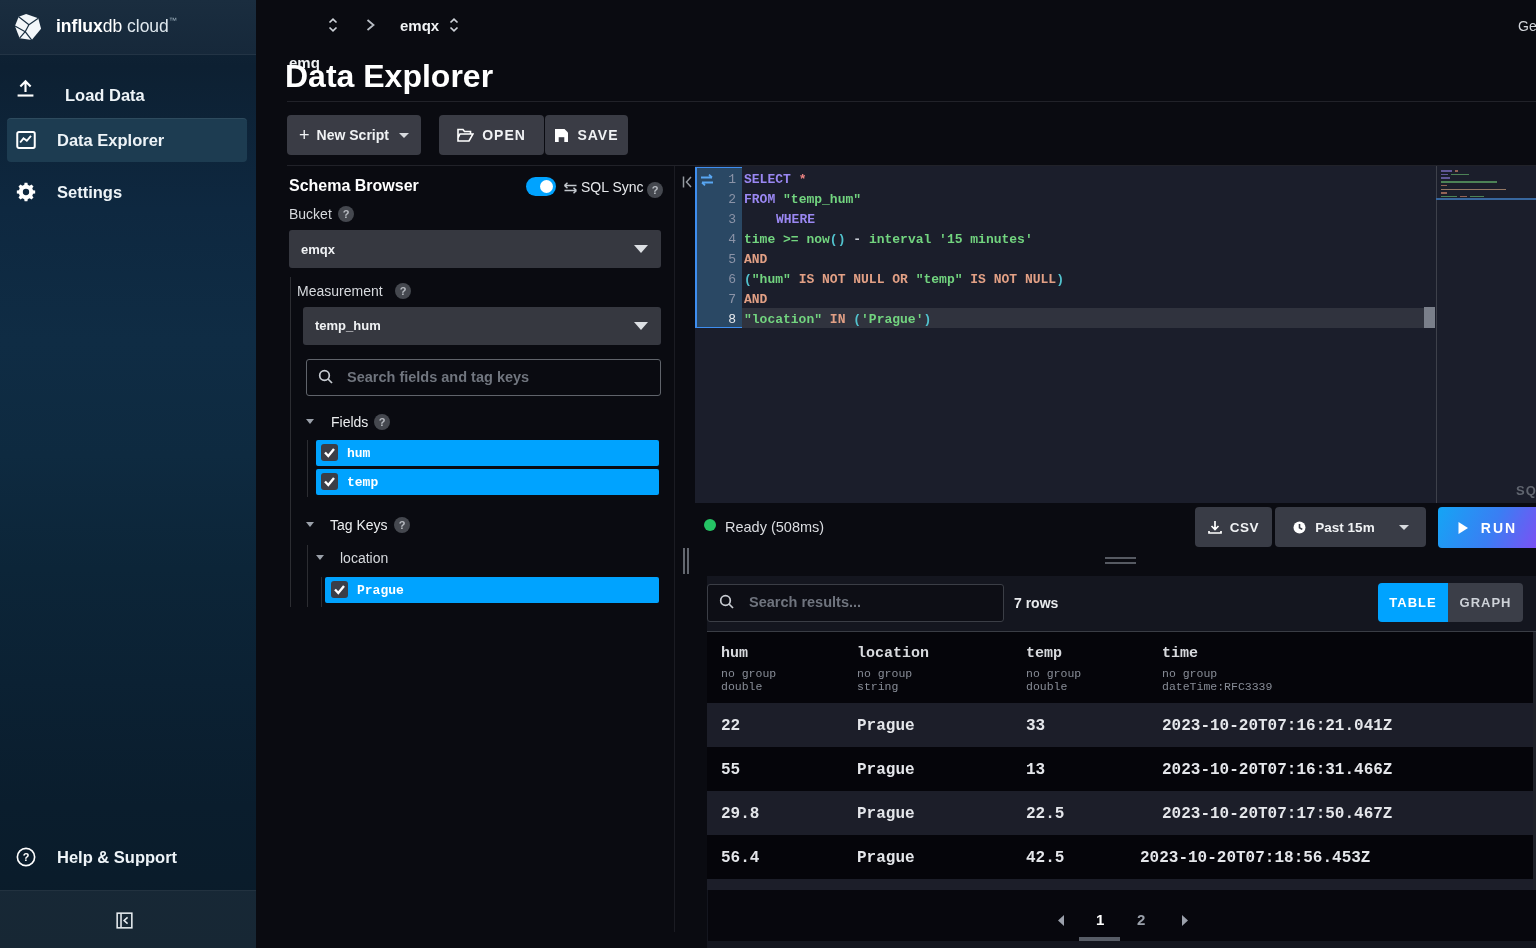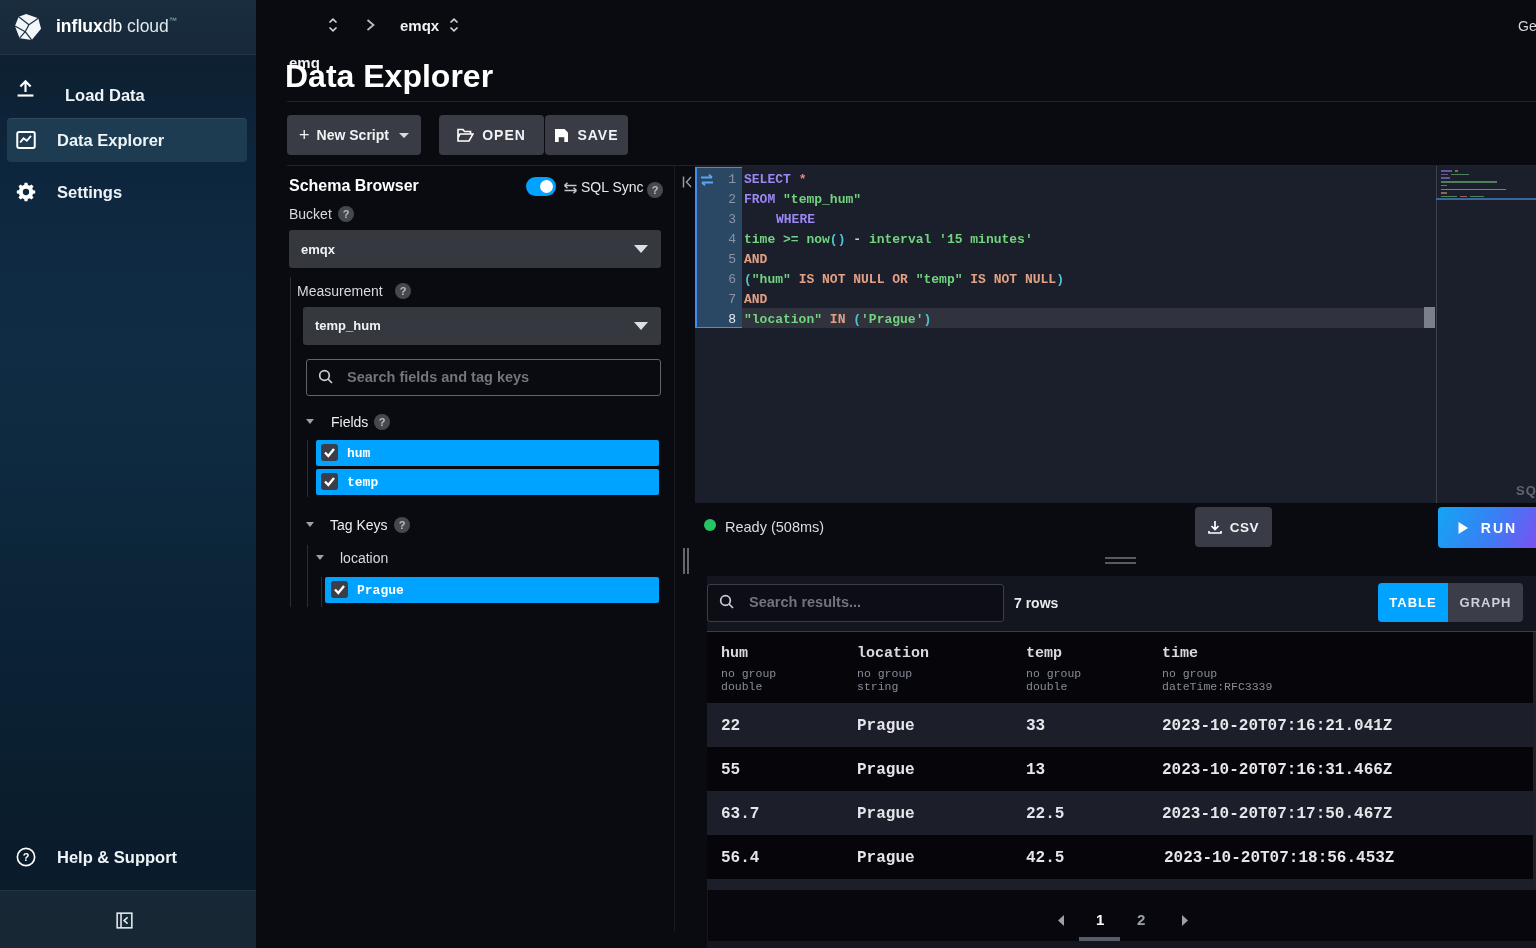--- a/index.html
+++ b/index.html
@@ -233,20 +233,28 @@
   </div>
 
   <div class="abs" style="left:704px;top:519px;width:12px;height:12px;border-radius:50%;background:#25c465;"></div>
   <div class="abs" style="left:725px;top:519px;font-size:14.5px;color:#dadce0;">Ready (508ms)</div>
   <div class="abs sbtn" style="left:1195px;top:507px;width:77px;height:40px;font-size:13.5px;letter-spacing:0.5px;">
     <svg width="14" height="14" viewBox="0 0 14 14" style="margin-right:8px">
         <path d="M7 1 v8 M3.5 6 L7 9.5 L10.5 6 M1 11 v2 h12 v-2" fill="none" stroke="#fff" stroke-width="1.7"></path>
       </svg>
     CSV
   </div>
+  <div class="abs sbtn" style="left:1275px;top:507px;width:151px;height:40px;font-size:13.5px;">
+    <svg width="15" height="15" viewBox="0 0 15 15" style="margin-right:8px">
+        <circle cx="7.5" cy="7.5" r="6" fill="#fff"></circle>
+        <path d="M7.5 4 v3.8 l2.8 1.6" stroke="#393c46" stroke-width="1.6" fill="none"></path>
+      </svg>
+    Past 15m
+    <span class="caret" style="margin-left:24px;"></span>
+  </div>
   <div class="abs" style="left:1438px;top:507px;width:98px;height:41px;border-radius:4px 0 0 4px;background:linear-gradient(115deg,#14a5f5 0%,#3a7ef3 55%,#7b51f3 100%);display:flex;align-items:center;justify-content:center;color:#fff;font-weight:bold;font-size:14px;letter-spacing:2px;">
     <svg width="12" height="14" viewBox="0 0 12 14" style="margin-right:12px">
         <path d="M1.5 1 L11 7 L1.5 13 Z" fill="#fff"></path>
       </svg>
     RUN
   </div>
 
   <div class="abs" style="left:1105px;top:557px;width:31px;height:2px;background:#565a62;"></div>
   <div class="abs" style="left:1105px;top:562px;width:31px;height:2px;background:#565a62;"></div>
 
@@ -280,28 +288,28 @@
   <div class="abs" style="left:707px;top:879px;width:829px;height:11px;background:#1c1e29;"></div>
 
   <div class="rowcell" style="left:721px;top:717px;">22</div>
   <div class="rowcell" style="left:857px;top:717px;">Prague</div>
   <div class="rowcell" style="left:1026px;top:717px;">33</div>
   <div class="rowcell" style="left:1162px;top:717px;">2023-10-20T07:16:21.041Z</div>
   <div class="rowcell" style="left:721px;top:761px;">55</div>
   <div class="rowcell" style="left:857px;top:761px;">Prague</div>
   <div class="rowcell" style="left:1026px;top:761px;">13</div>
   <div class="rowcell" style="left:1162px;top:761px;">2023-10-20T07:16:31.466Z</div>
-  <div class="rowcell" style="left:721px;top:805px;">63.7</div>
+  <div class="rowcell" style="left:721px;top:805px;">29.8</div>
   <div class="rowcell" style="left:857px;top:805px;">Prague</div>
   <div class="rowcell" style="left:1026px;top:805px;">22.5</div>
   <div class="rowcell" style="left:1162px;top:805px;">2023-10-20T07:17:50.467Z</div>
   <div class="rowcell" style="left:721px;top:849px;">56.4</div>
   <div class="rowcell" style="left:857px;top:849px;">Prague</div>
   <div class="rowcell" style="left:1026px;top:849px;">42.5</div>
-  <div class="rowcell" style="left:1164px;top:849px;text-align:center;">2023-10-20T07:18:56.453Z</div>
+  <div class="rowcell" style="left:1140px;top:849px;text-align:center;">2023-10-20T07:18:56.453Z</div>
 
   <div class="abs" style="left:1533px;top:632px;width:3px;height:258px;background:#1f2129;"></div>
 
   <div class="abs" style="left:708px;top:890px;width:828px;height:51px;background:#07070d;"></div>
   <svg class="abs" style="left:1056px;top:914px" width="9" height="13" viewBox="0 0 9 13">
       <path d="M8 1 L2 6.5 L8 12 Z" fill="#9ba0ab"></path>
     </svg>
   <div class="abs" style="left:1096px;top:911px;font-size:15px;font-weight:bold;color:#fff;">1</div>
   <div class="abs" style="left:1137px;top:911px;font-size:15px;font-weight:bold;color:#9aa0aa;">2</div>
   <svg class="abs" style="left:1181px;top:914px" width="9" height="13" viewBox="0 0 9 13">

